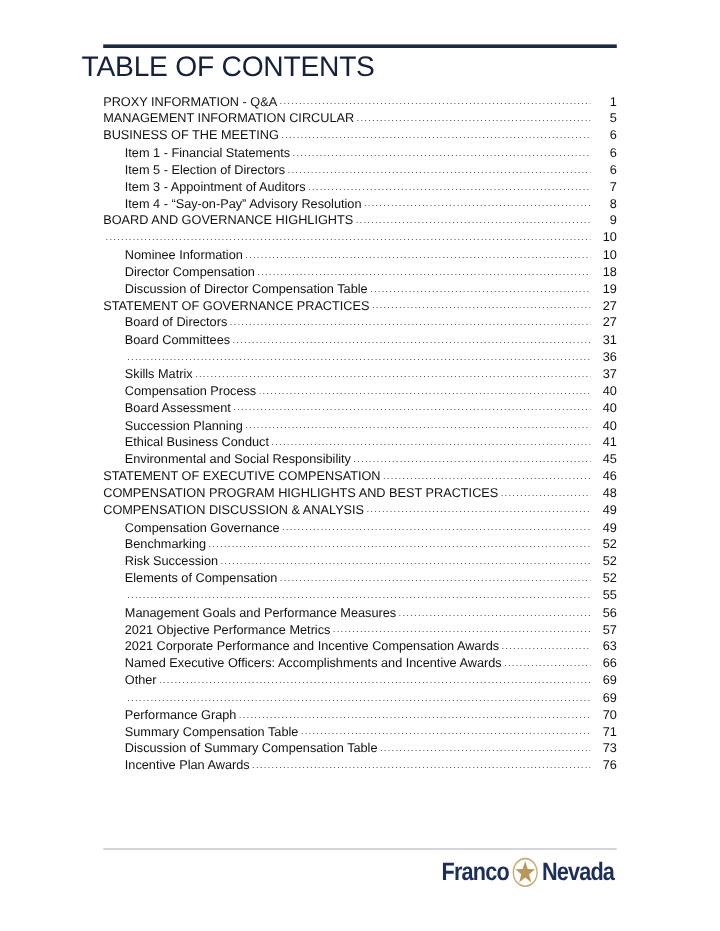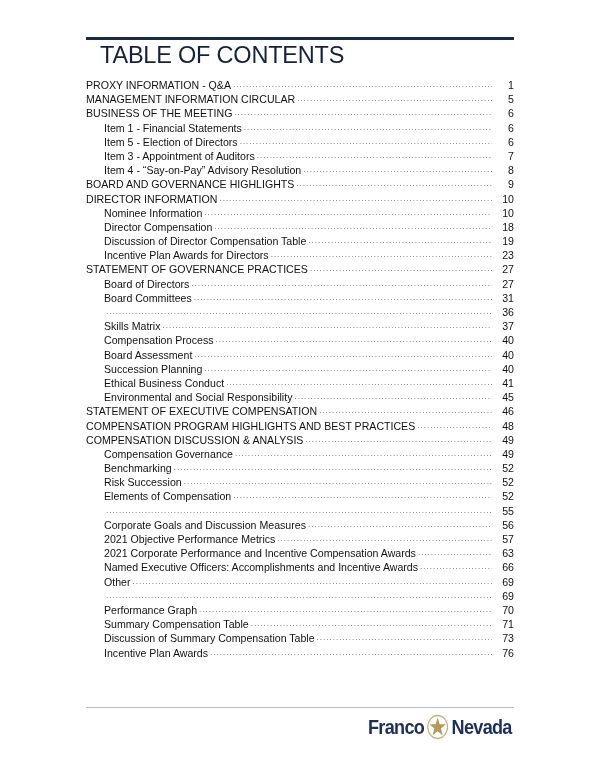--- a/index.html
+++ b/index.html
@@ -1,20 +1,20 @@
 <!DOCTYPE html>
 <html><head>
 <meta charset="utf-8">
 <style>
   html,body{margin:0;padding:0;background:#fff;}
   body{width:600px;height:776px;position:relative;overflow:hidden;font-family:"Liberation Sans",sans-serif;color:#111;}
   .top-rule{position:absolute;left:86px;top:37px;width:428px;height:3px;background:#1b2a44;}
-  .title{position:absolute;left:100px;top:41px;font-size:23.5px;color:#14213d;letter-spacing:-0.2px;font-weight:normal;line-height:28px;text-align:right;}
+  .title{position:absolute;left:68px;top:41px;font-size:23.5px;color:#14213d;letter-spacing:-0.2px;font-weight:normal;line-height:28px;text-align:right;}
   .toc{position:absolute;left:86px;top:78px;width:428px;}
-  .row{display:flex;align-items:flex-start;height:14.2px;font-size:10.6px;line-height:14.2px;white-space:nowrap;}
+  .row{display:flex;align-items:flex-end;height:14.2px;font-size:10.6px;line-height:14.2px;white-space:nowrap;}
   .row.sub{padding-left:18px;}
   .row .label{flex:0 0 auto;}
   .row .leader{flex:1 1 auto;overflow:hidden;margin:0 2px;color:#444;font-size:8px;letter-spacing:1px;}
   .row .leader::before{content:"...................................................................................................................................................................................................";}
   .row .page{flex:0 0 auto;width:16px;text-align:right;padding-left:4px;}
   .bottom-rule{position:absolute;left:86px;top:707px;width:428px;height:1px;background:#b8bcc4;}
   .logo{position:absolute;left:368px;top:714px;display:flex;align-items:center;font-family:"Liberation Sans",sans-serif;font-weight:bold;color:#1b2f5a;font-size:21px;letter-spacing:-0.8px;transform:scaleX(0.86);transform-origin:left center;}
   .logo .star{margin:0 3px;display:inline-block;width:26px;height:26px;}
 </style>
 </head>
@@ -58,44 +58,38 @@
       <span class="label">Item 4 - “Say-on-Pay” Advisory Resolution</span>
       <span class="leader"></span>
       <span class="page">8</span>
     </div>
     <div class="row">
       <span class="label">BOARD AND GOVERNANCE HIGHLIGHTS</span>
       <span class="leader"></span>
       <span class="page">9</span>
     </div>
     <div class="row">
-      <span class="label">DIRECTOR INFORMATION</span>
       <span class="leader"></span>
       <span class="page">10</span>
     </div>
     <div class="row sub">
       <span class="label">Nominee Information</span>
       <span class="leader"></span>
       <span class="page">10</span>
     </div>
     <div class="row sub">
       <span class="label">Director Compensation</span>
       <span class="leader"></span>
       <span class="page">18</span>
     </div>
     <div class="row sub">
       <span class="label">Discussion of Director Compensation Table</span>
       <span class="leader"></span>
       <span class="page">19</span>
     </div>
-    <div class="row sub">
-      <span class="label">Incentive Plan Awards for Directors</span>
-      <span class="leader"></span>
-      <span class="page">23</span>
-    </div>
     <div class="row">
       <span class="label">STATEMENT OF GOVERNANCE PRACTICES</span>
       <span class="leader"></span>
       <span class="page">27</span>
     </div>
     <div class="row sub">
       <span class="label">Board of Directors</span>
       <span class="leader"></span>
       <span class="page">27</span>
     </div>
@@ -171,21 +165,21 @@
     <div class="row sub">
       <span class="label">Elements of Compensation</span>
       <span class="leader"></span>
       <span class="page">52</span>
     </div>
     <div class="row sub">
       <span class="leader"></span>
       <span class="page">55</span>
     </div>
     <div class="row sub">
-      <span class="label">Corporate Goals and Discussion Measures</span>
+      <span class="label">Management Goals and Performance Measures</span>
       <span class="leader"></span>
       <span class="page">56</span>
     </div>
     <div class="row sub">
       <span class="label">2021 Objective Performance Metrics</span>
       <span class="leader"></span>
       <span class="page">57</span>
     </div>
     <div class="row sub">
       <span class="label">2021 Corporate Performance and Incentive Compensation Awards</span>

